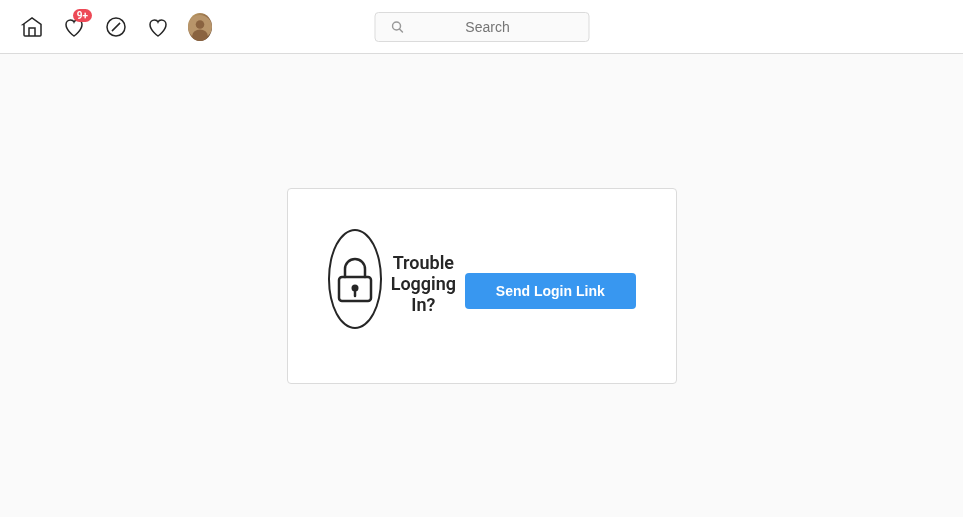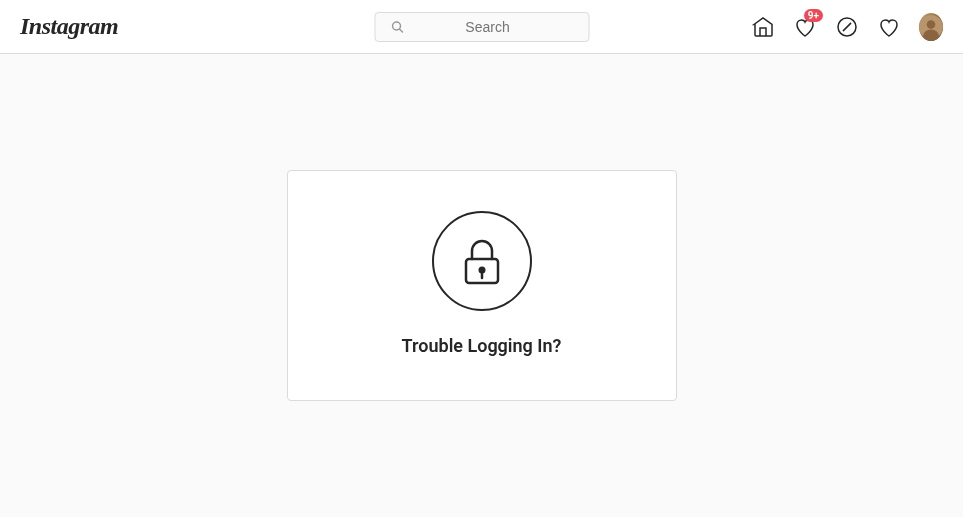--- a/index.html
+++ b/index.html
@@ -110,21 +110,21 @@
       background: #fafafa;
     }
 
     .card {
       background: #fff;
       border: 1px solid #dbdbdb;
       border-radius: 4px;
       width: 390px;
       padding: 40px 40px 30px;
       display: flex;
-      flex-direction: column;
+      flex-direction: row;
       align-items: center;
       text-align: center;
     }
 
     .lock-circle {
       width: 100px;
       height: 100px;
       border: 2px solid #262626;
       border-radius: 50%;
       display: flex;
@@ -185,21 +185,20 @@
       cursor: pointer;
     }
 
     
     svg { display: block; }
   </style>
 </head>
 <body>
 
 <header class="header">
-  <div class="logo">Instagram</div>
 
   <div class="search-bar">
     <span class="search-icon-wrap">
       <svg width="12" height="12" viewBox="0 0 12 12" fill="none">
         <circle cx="5" cy="5" r="4" stroke="#999" stroke-width="1.5"></circle>
         <line x1="8" y1="8" x2="11" y2="11" stroke="#999" stroke-width="1.5" stroke-linecap="round"></line>
       </svg>
     </span>
     <input type="text" placeholder="Search" style="">
   </div>
@@ -254,14 +253,15 @@
         <rect x="8" y="24" width="32" height="24" rx="3" stroke="#262626" stroke-width="2.5"></rect>
         <path d="M14 24V16a10 10 0 0120 0v8" stroke="#262626" stroke-width="2.5" stroke-linecap="round"></path>
         <circle cx="24" cy="35" r="3.5" fill="#262626"></circle>
         <line x1="24" y1="38" x2="24" y2="43" stroke="#262626" stroke-width="2.5" stroke-linecap="round"></line>
       </svg>
     </div>
 
     <h2 class="card-title">Trouble Logging In?</h2>
 
 
+    <button class="send-btn">Send Login Link</button>
   </div>
 </main>
 
 </body></html>

